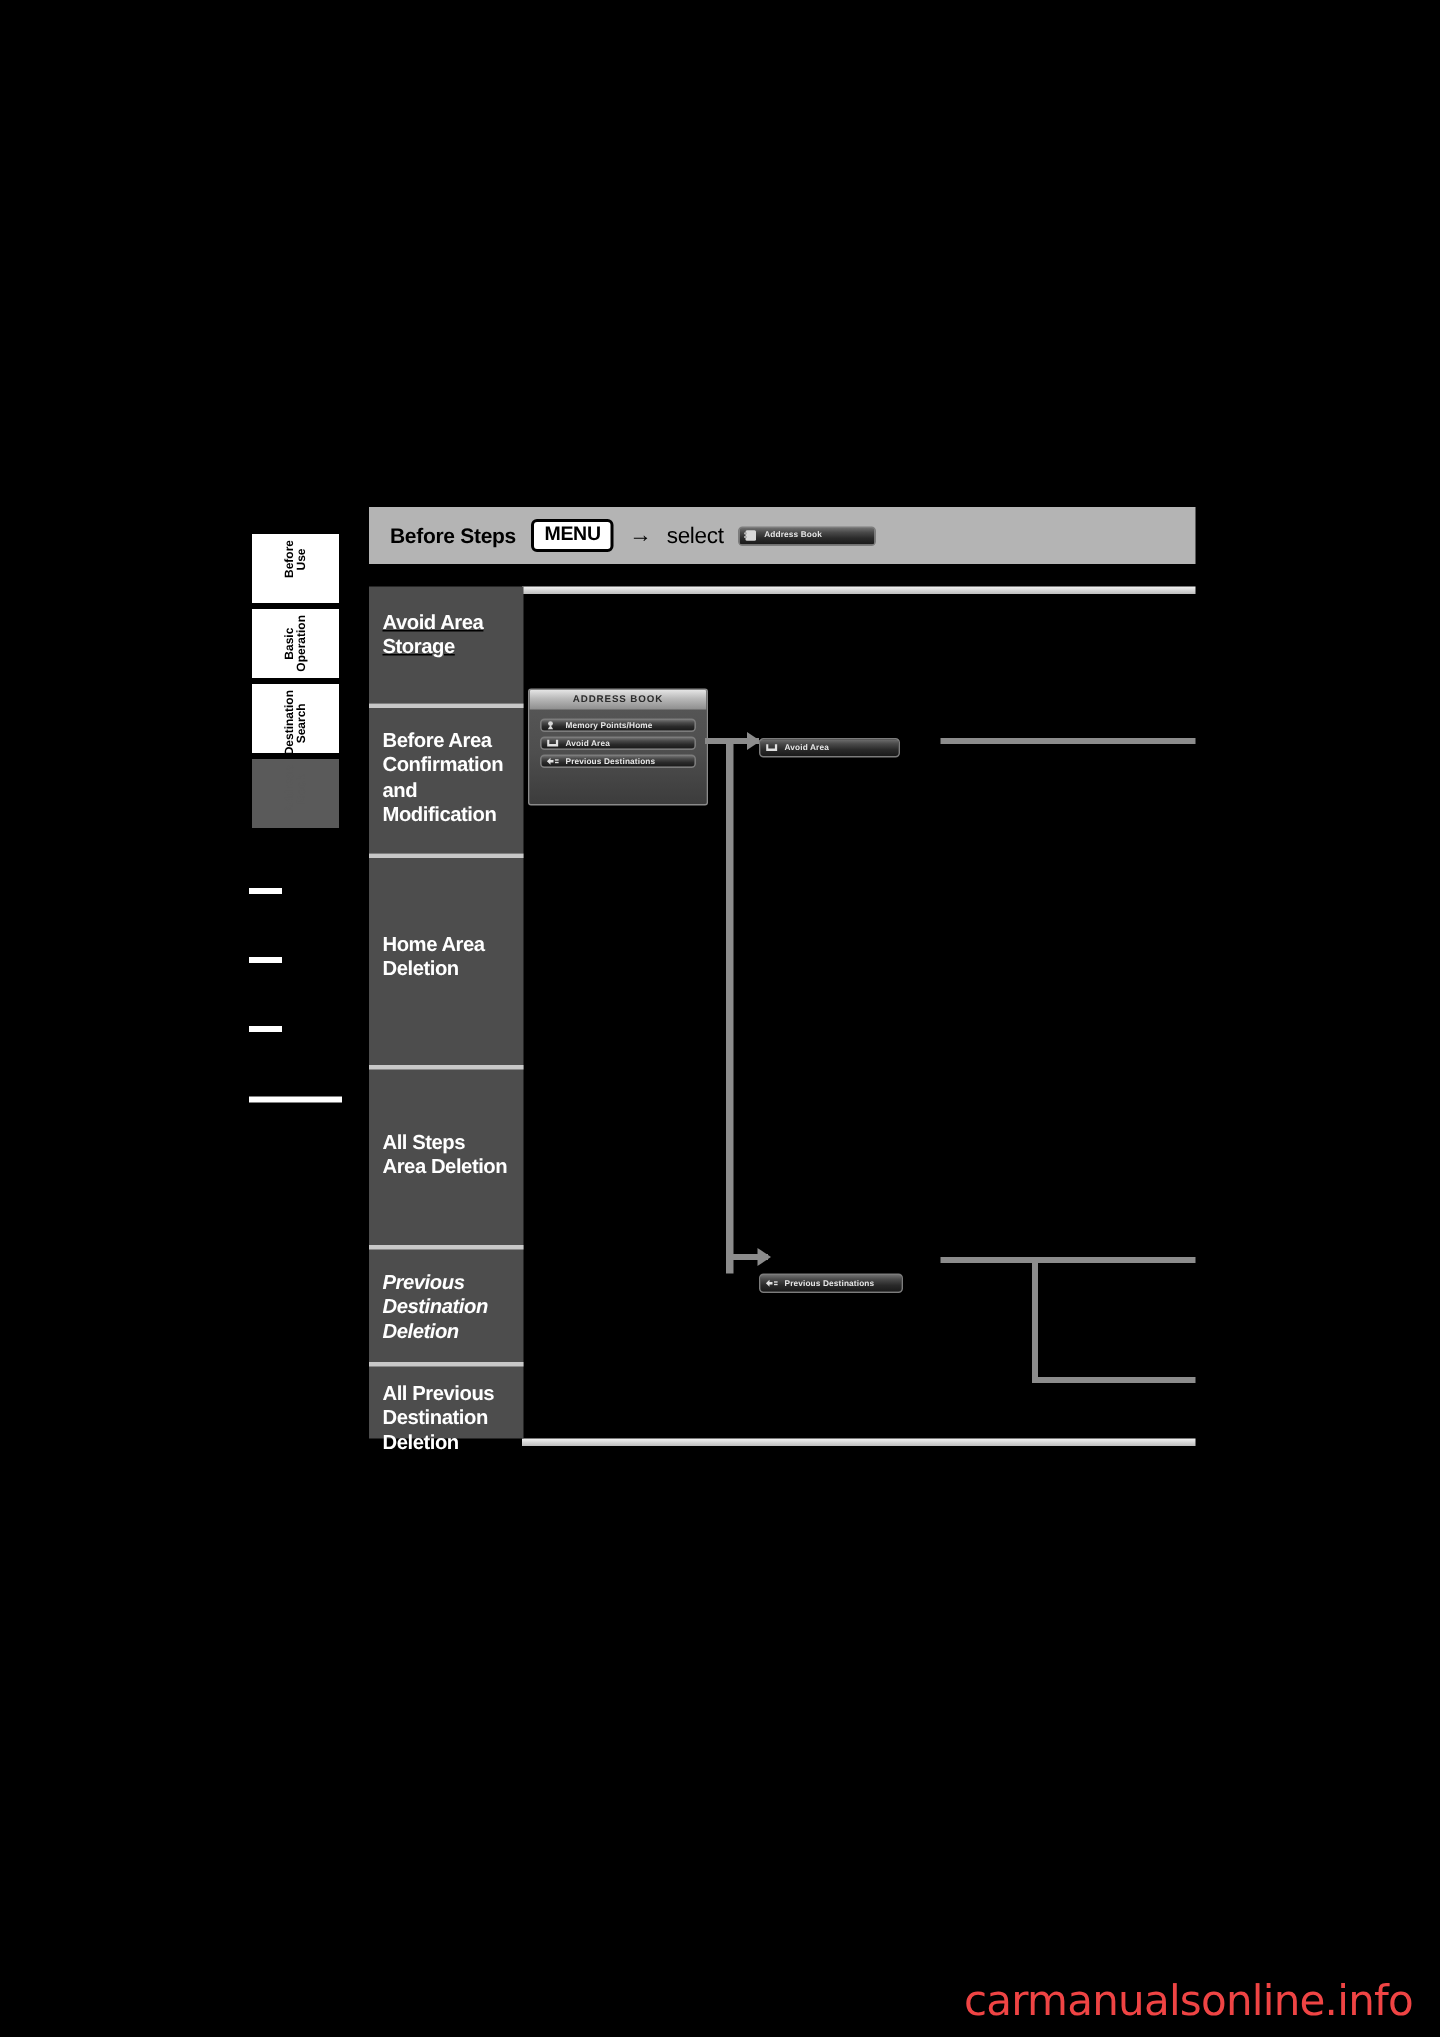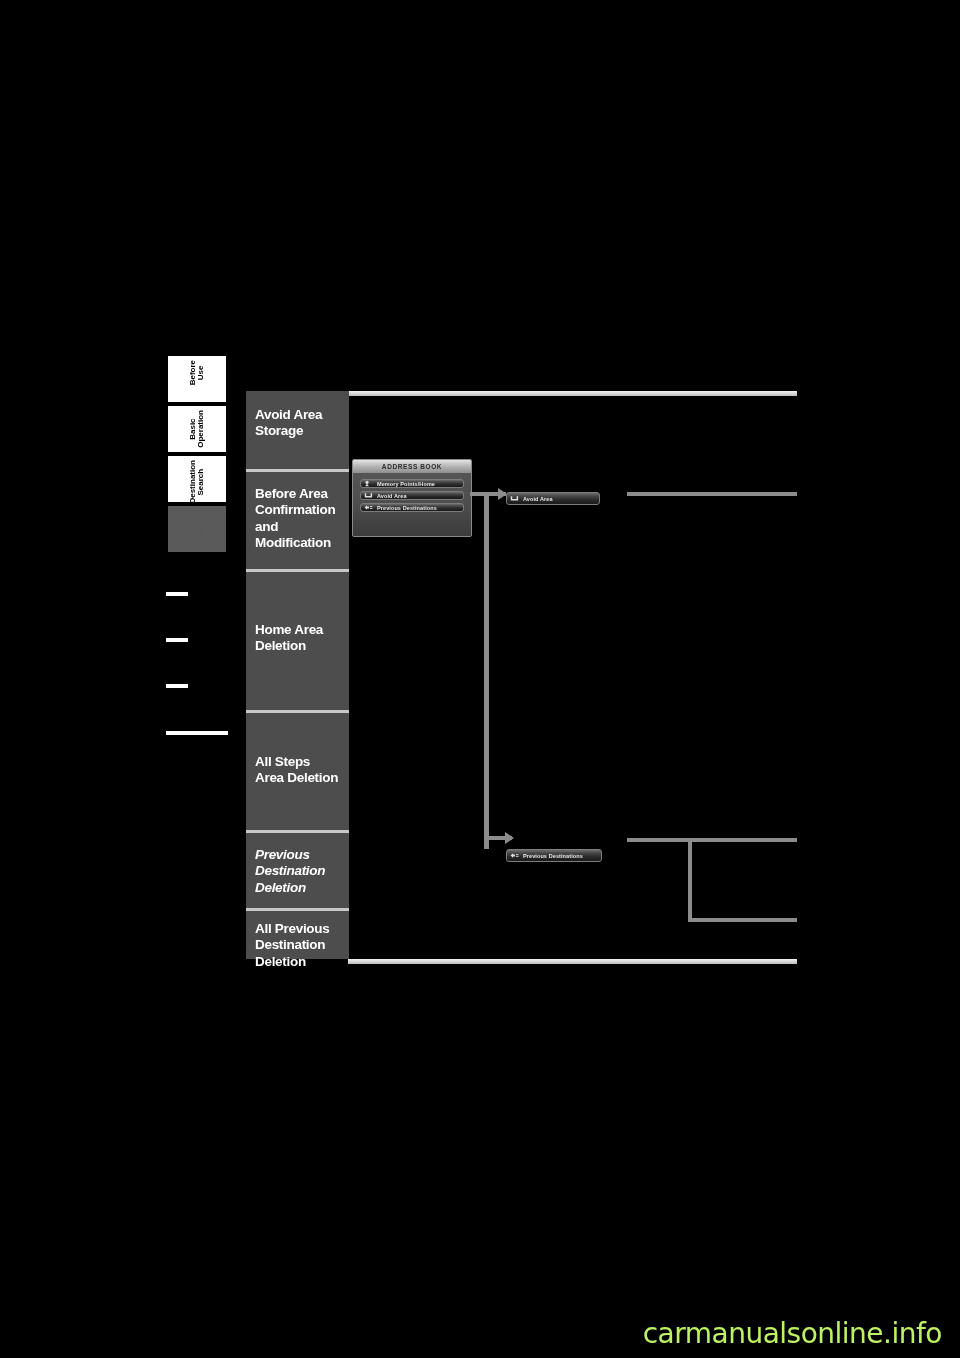--- a/index.html
+++ b/index.html
@@ -222,21 +222,21 @@
     background: #8c8c8c;
     height: 4px;
   }
 
   
   #watermark {
     position: absolute;
     right: 18px;
     bottom: 8px;
     font-size: 28px;
-    color: #bef264;
+    color: #ef4444;
     letter-spacing: -0.5px;
     font-family: "DejaVu Sans", sans-serif;
   }
 </style>
 </head>
 <body>
 
 <div id="page-sheet">
 
   <div id="index-tabs">
@@ -256,26 +256,42 @@
       <span class="index-tab-label">Address
 Book</span>
     </div>
   </div>
 
   <div class="margin-dash" style="left:166px;top:592px;width:22px;"></div>
   <div class="margin-dash" style="left:166px;top:638px;width:22px;"></div>
   <div class="margin-dash" style="left:166px;top:684px;width:22px;"></div>
   <div class="margin-dash" style="left:166px;top:731px;width:62px;"></div>
 
+  <div id="before-steps-bar">
+    <span id="before-steps-label">Before Steps</span>
+    <span id="menu-key">MENU</span>
+    <span id="flow-arrow-glyph">→</span>
+    <span id="select-word">select</span>
+    <span class="nav-pill" id="header-addressbook-pill">
+      <span class="pill-icon">
+        <svg width="9" height="8" viewBox="0 0 9 8">
+            <rect x="1" y="0.5" width="7" height="7" rx="1" fill="#d8d8d8"></rect>
+            <rect x="0" y="2" width="2" height="1.2" fill="#b0b0b0"></rect>
+            <rect x="0" y="4.4" width="2" height="1.2" fill="#b0b0b0"></rect>
+          </svg>
+      </span>
+      <span class="nav-pill-label">Address Book</span>
+    </span>
+  </div>
 
   <div id="content-top-rule"></div>
   <div id="content-bottom-rule"></div>
 
   <div id="section-column">
-    <div class="section-cell" style="top:0px;height:78px;">
+    <div class="section-cell" style="top:0px;height:78px;text-decoration:underline;">
       <div class="section-title">Avoid Area Storage</div>
     </div>
     <div class="section-cell" style="top:78px;height:100px;">
       <div class="section-title">Before Area Confirmation and Modification</div>
     </div>
     <div class="section-cell" style="top:178px;height:141px;padding-top:50px;">
       <div class="section-title">Home Area Deletion</div>
     </div>
     <div class="section-cell" style="top:319px;height:120px;padding-top:41px;">
       <div class="section-title">All Steps Area Deletion</div>

